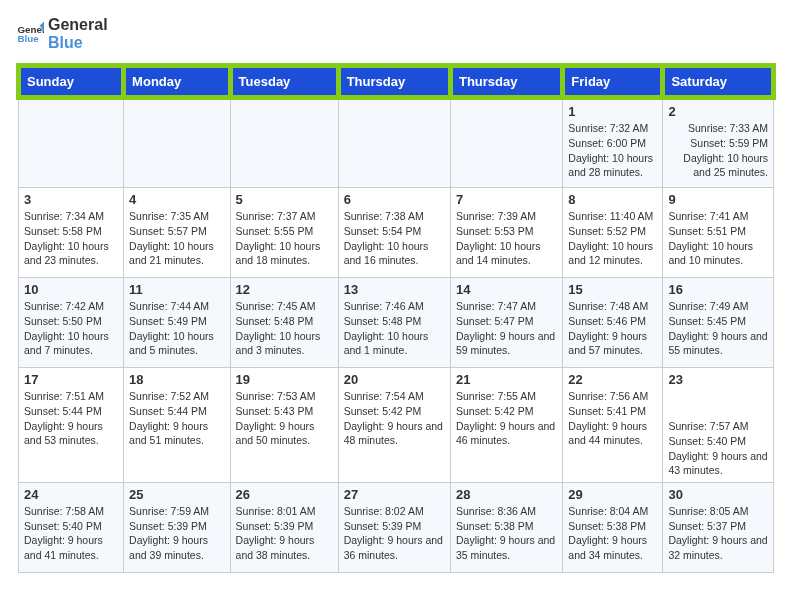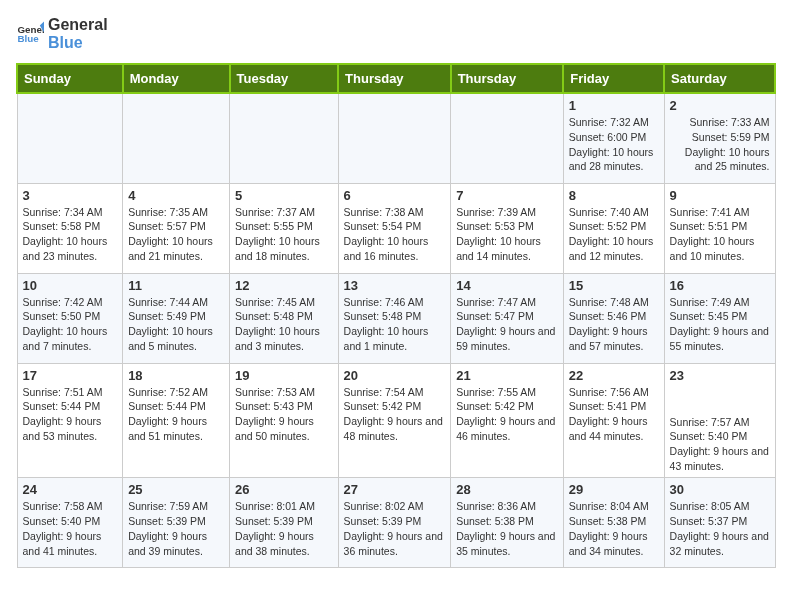--- a/index.html
+++ b/index.html
@@ -36,27 +36,27 @@
     .location-title {
       font-size: 16px;
       color: #555;
     }
     table {
       width: 100%;
       border-collapse: collapse;
       font-size: 11px;
     }
     thead tr th {
-      background-color: #4d7c0f;
+      background-color: #1d4ed8;
       color: #fff;
       text-align: left;
       padding: 6px 6px;
       font-size: 13px;
       font-weight: bold;
-      border: 2px solid #84cc16;
+      border: 5px solid #84cc16;
     }
     tbody tr td {
       border: 1px solid #ccc;
       vertical-align: top;
       padding: 4px 5px;
       min-height: 80px;
       height: 90px;
       background: #fff;
       font-size: 10.5px;
       color: #333;
@@ -156,21 +156,21 @@
 Daylight: 10 hours and 16 minutes.</div>
         </td>
         <td>
           <span class="day-number">7</span>
           <div class="day-info" style="white-space: pre-line;">Sunrise: 7:39 AM
 Sunset: 5:53 PM
 Daylight: 10 hours and 14 minutes.</div>
         </td>
         <td>
           <span class="day-number">8</span>
-          <div class="day-info" style="white-space: pre-line;">Sunrise: 7:40 AM
+          <div class="day-info" style="white-space: pre-line;">Sunrise: 11:40 AM
 Sunset: 5:52 PM
 Daylight: 10 hours and 12 minutes.</div>
         </td>
         <td>
           <span class="day-number">9</span>
           <div class="day-info" style="white-space: pre-line;">Sunrise: 7:41 AM
 Sunset: 5:51 PM
 Daylight: 10 hours and 10 minutes.</div>
         </td>
       </tr>

